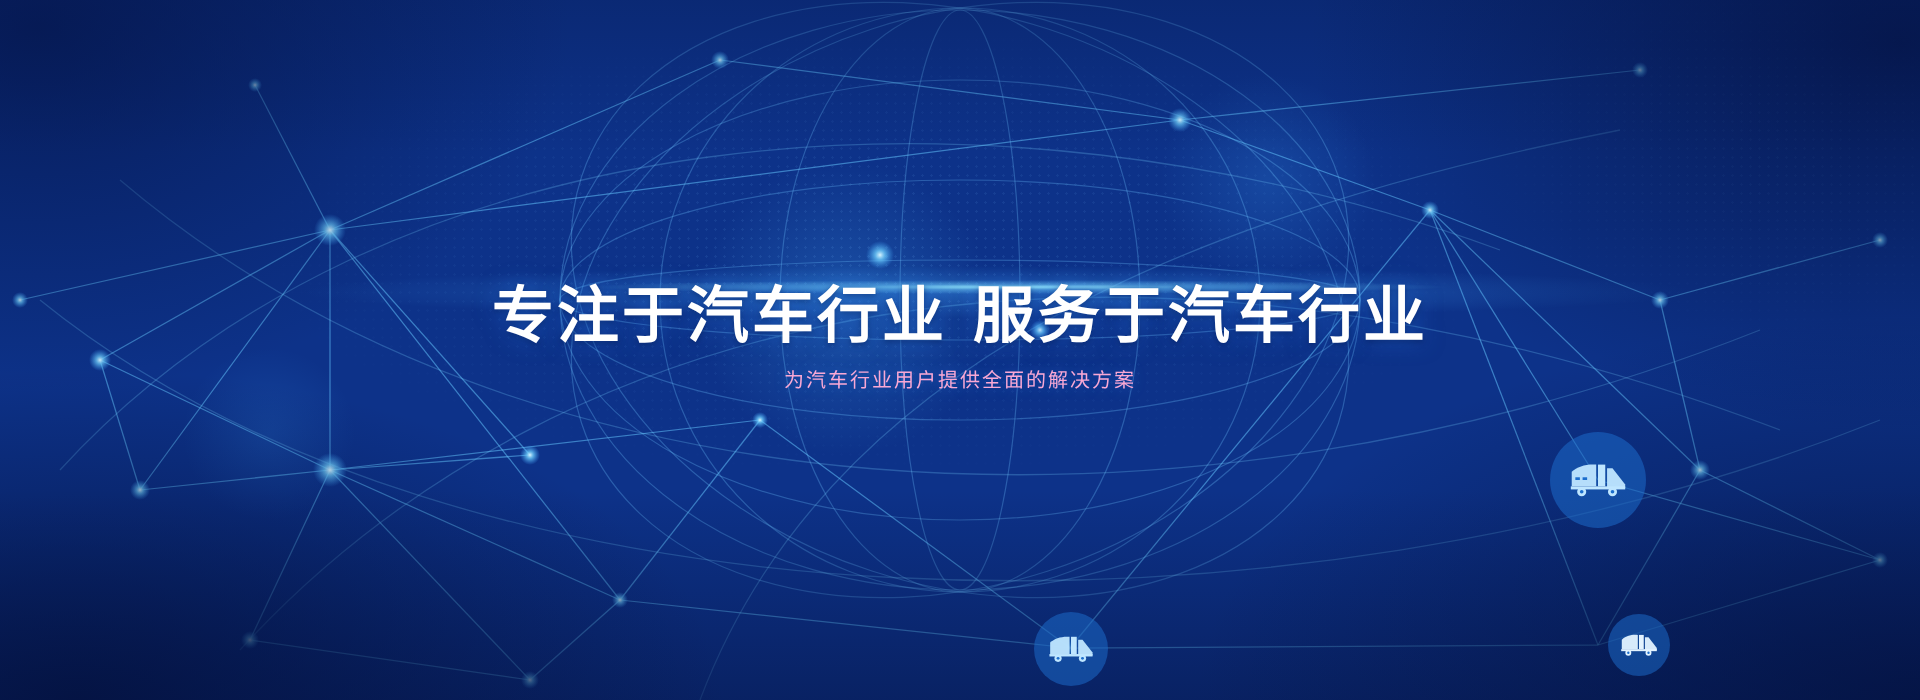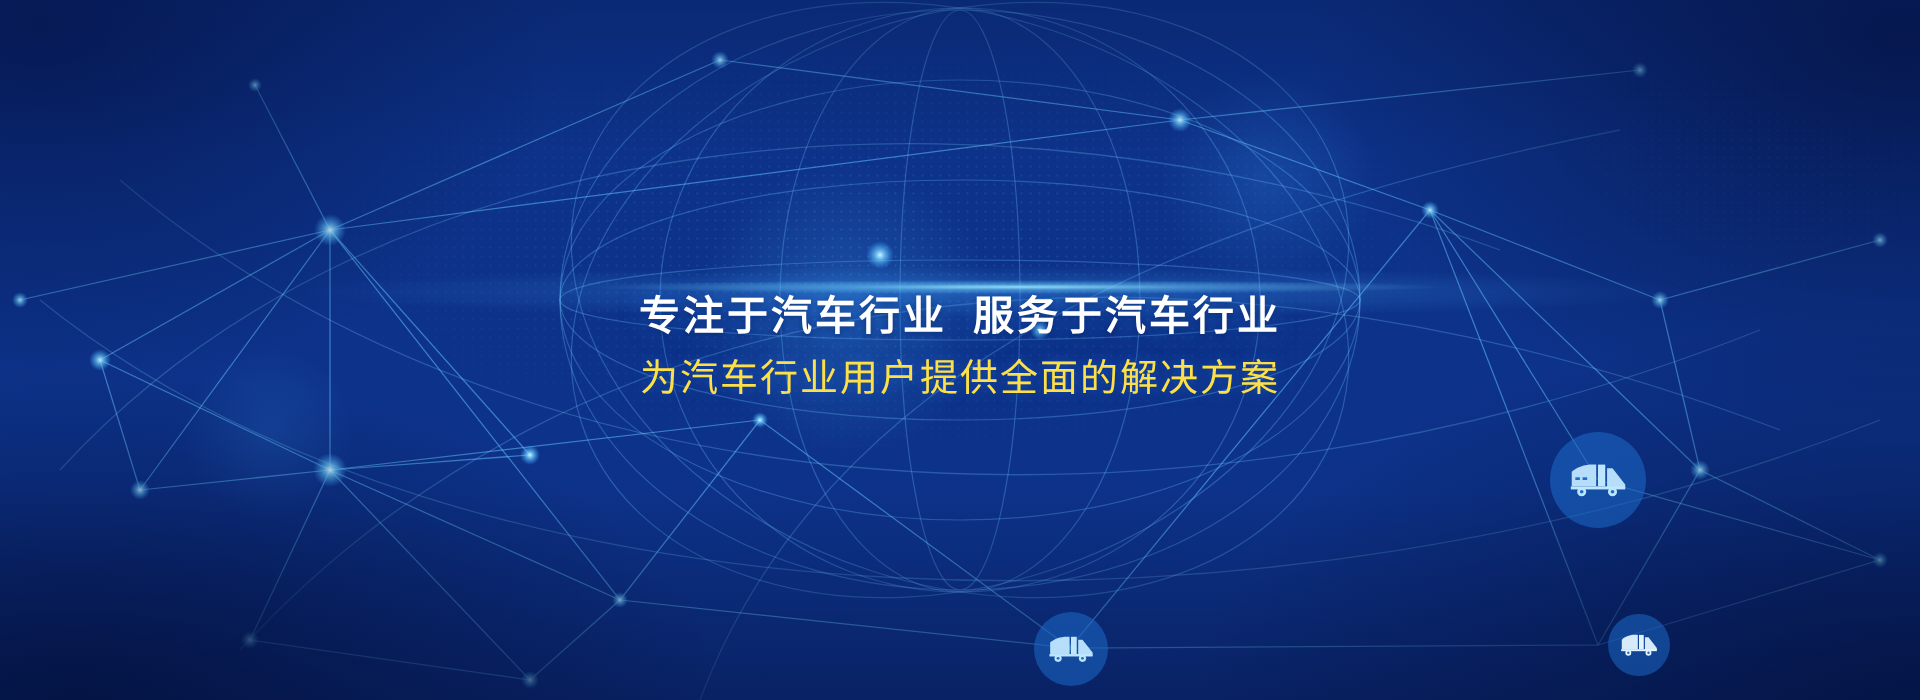--- a/index.html
+++ b/index.html
@@ -85,41 +85,41 @@
   
   .copy {
     position: absolute;
     left: 0;
     right: 0;
     top: 282px;
     text-align: center;
     z-index: 6;
   }
   .headline {
-    margin: 12px;
-    font-size: 41px;
+    margin: 1px;
+    font-size: 62px;
     line-height: 1.08;
     font-weight: 700;
     color: #ffffff;
     letter-spacing: 3px;
     white-space: nowrap;
     text-shadow:
       0 0 22px rgba(40,120,230,0.55),
       0 2px 6px rgba(3,20,70,0.55);
   }
   .headline .gap {
     display: inline-block;
     width: 26px;
   }
   .subhead {
     margin: 18px 0 4px 0;
-    font-size: 38px;
+    font-size: 20px;
     line-height: 1.2;
     font-weight: 400;
-    color: #fde047;
+    color: #f9a8d4;
     letter-spacing: 2px;
     white-space: nowrap;
     text-shadow: 0 0 14px rgba(40,120,230,0.45);
   }
 
   
   .badge {
     position: absolute;
     border-radius: 50%;
     background: rgba(28,110,205,0.52);

